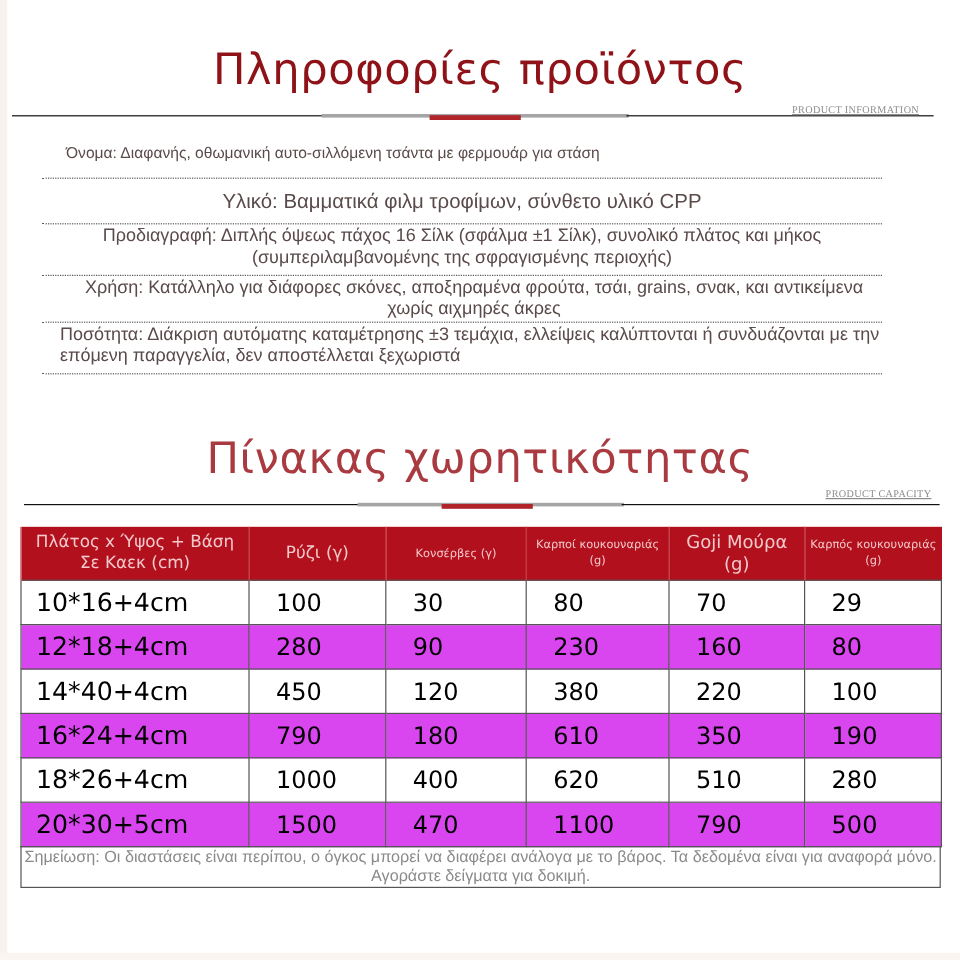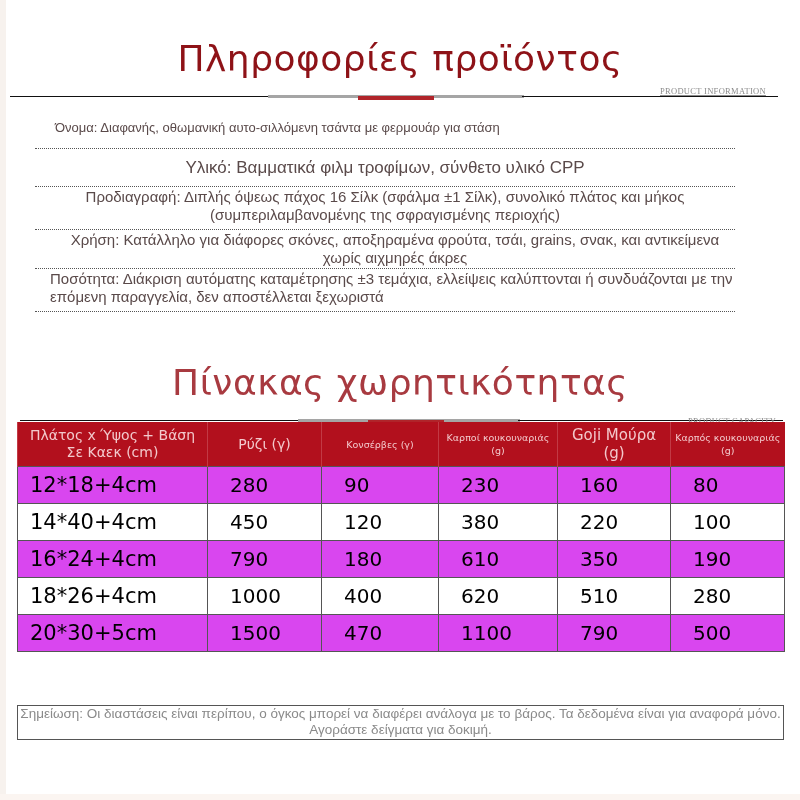--- a/index.html
+++ b/index.html
@@ -32,21 +32,21 @@
     color:#5a4a4a; font-family:"Liberation Sans", sans-serif;
     text-align:center; line-height:18px;
   }
   #info-name { top:118px; height:30px; font-size:13px; text-align:left; padding-left:20px; width:680px; line-height:20px; }
   #info-material { top:150px; height:36px; font-size:17px; line-height:36px; }
   #info-spec { top:188px; height:41px; font-size:15px; }
   #info-usage { top:231px; height:37px; font-size:15px; padding-left:20px; width:680px; }
   #info-qty { top:270px; height:41px; font-size:15px; text-align:left; padding-left:15px; width:685px; }
 
   table.capacity {
-    position:absolute; left:17px; top:422px; width:767px;
+    position:absolute; left:17px; top:439px; width:767px;
     border-collapse:collapse; table-layout:fixed;padding-left:24px;
   }
   table.capacity th {
     background:#b2101d; color:#f3c9cc; font-weight:normal;
     height:44px; padding:0 2px; text-align:center; vertical-align:middle;
     border-left:1px solid #c23a45; line-height:17px;
     font-family:"DejaVu Sans", sans-serif;
   }
   table.capacity th.h-lg { font-size:14px; }
   table.capacity th.h-sm { font-size:9.5px; line-height:13px; }
@@ -83,21 +83,21 @@
 <div id="info-material" class="info-row">Υλικό: Βαμματικά φιλμ τροφίμων, σύνθετο υλικό CPP</div>
 <div id="info-spec" class="info-row">Προδιαγραφή: Διπλής όψεως πάχος 16 Σίλκ (σφάλμα ±1 Σίλκ), συνολικό πλάτος και μήκος (συμπεριλαμβανομένης της σφραγισμένης περιοχής)</div>
 <div id="info-usage" class="info-row">Χρήση: Κατάλληλο για διάφορες σκόνες, αποξηραμένα φρούτα, τσάι, grains, σνακ, και αντικείμενα χωρίς αιχμηρές άκρες</div>
 <div id="info-qty" class="info-row">Ποσότητα: Διάκριση αυτόματης καταμέτρησης ±3 τεμάχια, ελλείψεις καλύπτονται ή συνδυάζονται με την επόμενη παραγγελία, δεν αποστέλλεται ξεχωριστά</div>
 
 <h1 id="title2" class="section-title">Πίνακας χωρητικότητας</h1>
 <div class="rule" style="left:20px; top:420px; width:280px;"></div>
 <div class="rule-gray" style="left:298px; top:419px; width:222px;"></div>
 <div class="rule-red" style="left:368px; top:420px; width:76px;"></div>
 <div class="rule" style="left:518px; top:420px; width:265px;"></div>
-<div class="section-sub" style="left:688px; top:416px;">PRODUCT CAPACITY</div>
+<div class="section-sub" style="left:688px; top:406px;">PRODUCT CAPACITY</div>
 
 <table class="capacity">
   <colgroup>
     <col style="width:190px">
       <col style="width:114px">
       <col style="width:117px">
     <col style="width:119px">
       <col style="width:113px">
       <col style="width:114px">
   </colgroup>
@@ -105,20 +105,28 @@
     <tr>
       <th class="h-lg">Πλάτος x Ύψος + Βάση Σε Καεκ (cm)</th>
       <th class="h-lg">Ρύζι (γ)</th>
       <th class="h-sm">Κονσέρβες (γ)</th>
       <th class="h-sm">Καρποί κουκουναριάς (g)</th>
       <th class="h-goji">Goji Μούρα (g)</th>
       <th class="h-sm">Καρπός κουκουναριάς (g)</th>
     </tr>
   </thead>
   <tbody>
+    <tr>
+      <td class="size">10*16+4cm</td>
+      <td class="val">100</td>
+      <td class="val">30</td>
+      <td class="val">80</td>
+      <td class="val">70</td>
+      <td class="val">29</td>
+    </tr>
     <tr class="alt">
       <td class="size">12*18+4cm</td>
       <td class="val">280</td>
       <td class="val">90</td>
       <td class="val">230</td>
       <td class="val">160</td>
       <td class="val">80</td>
     </tr>
     <tr>
       <td class="size">14*40+4cm</td>

